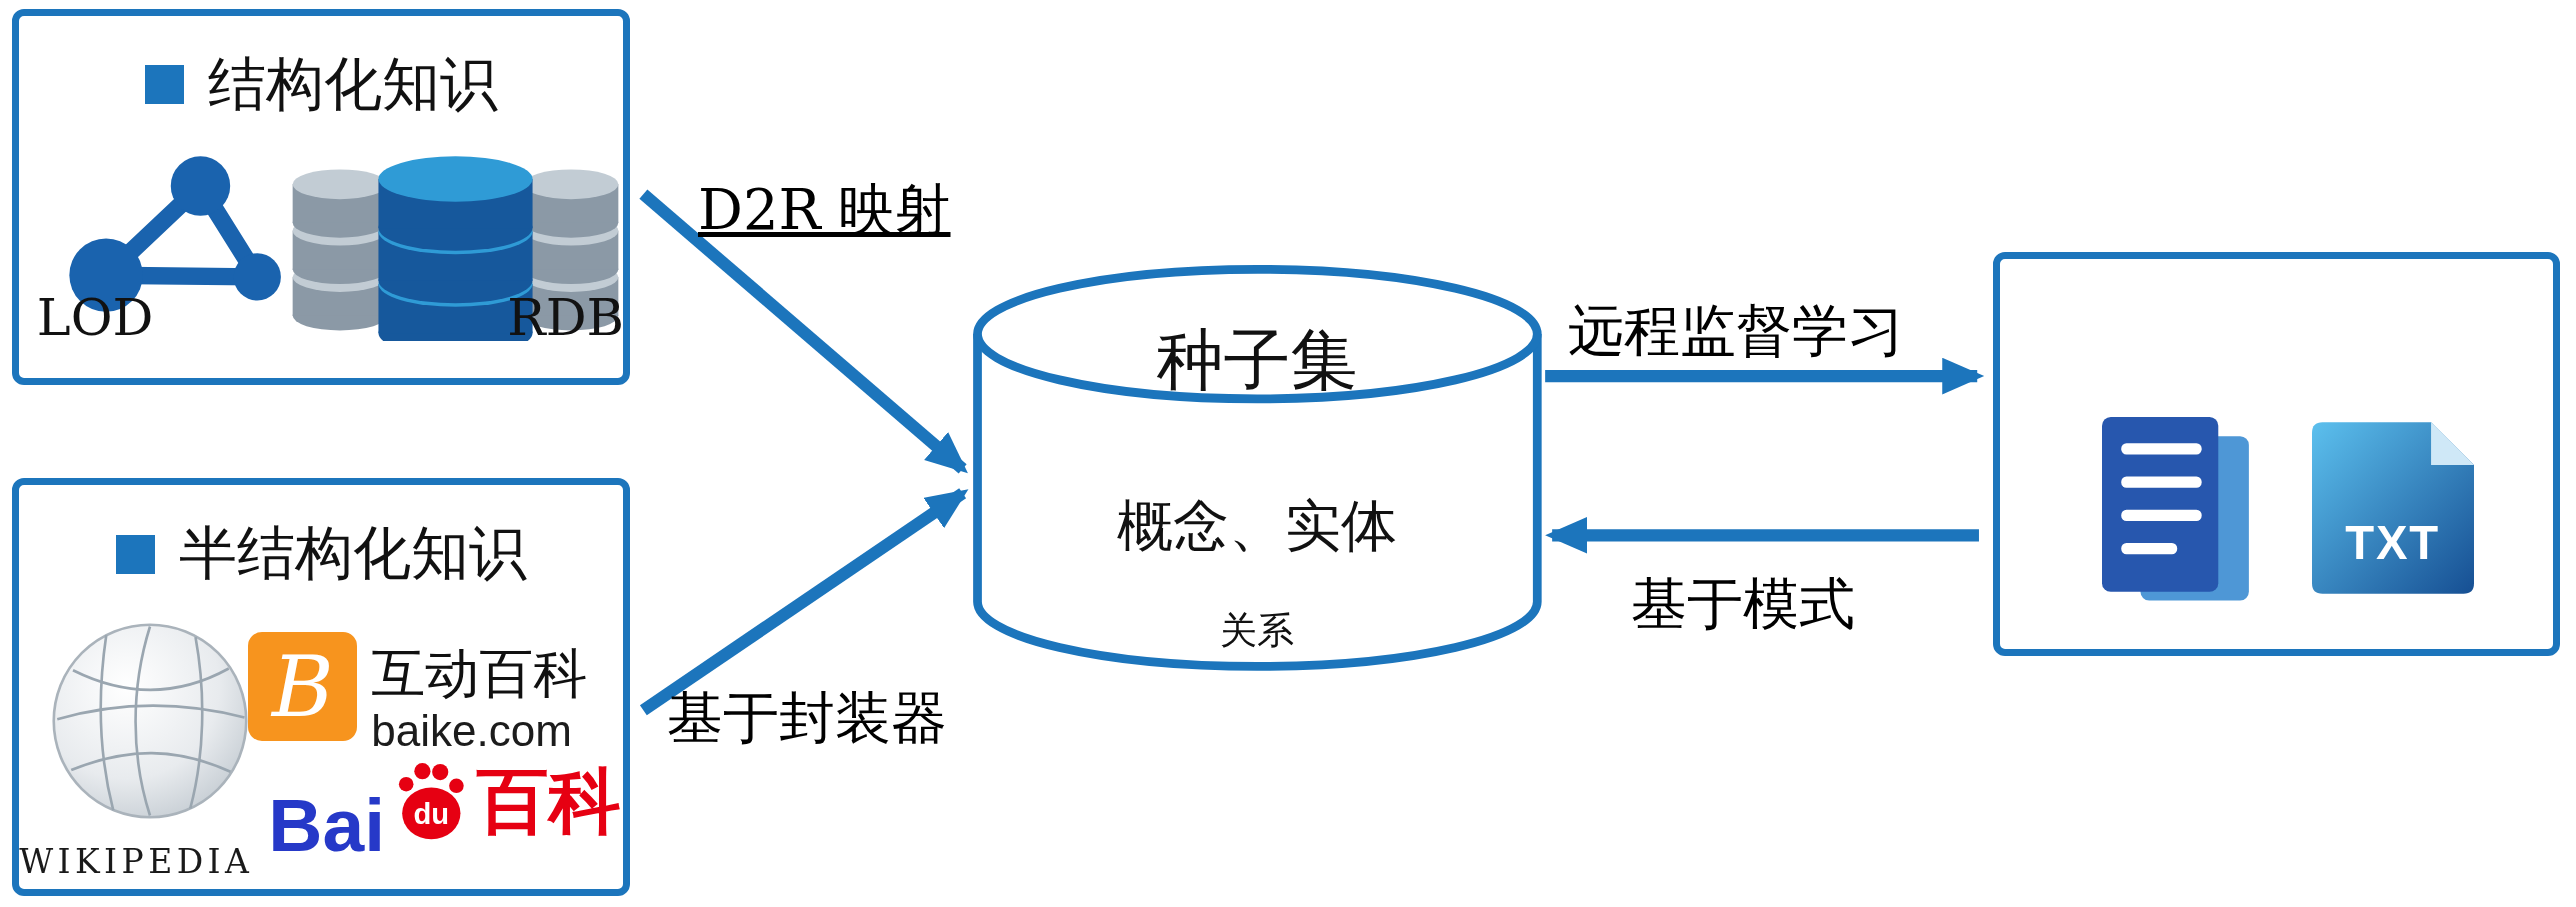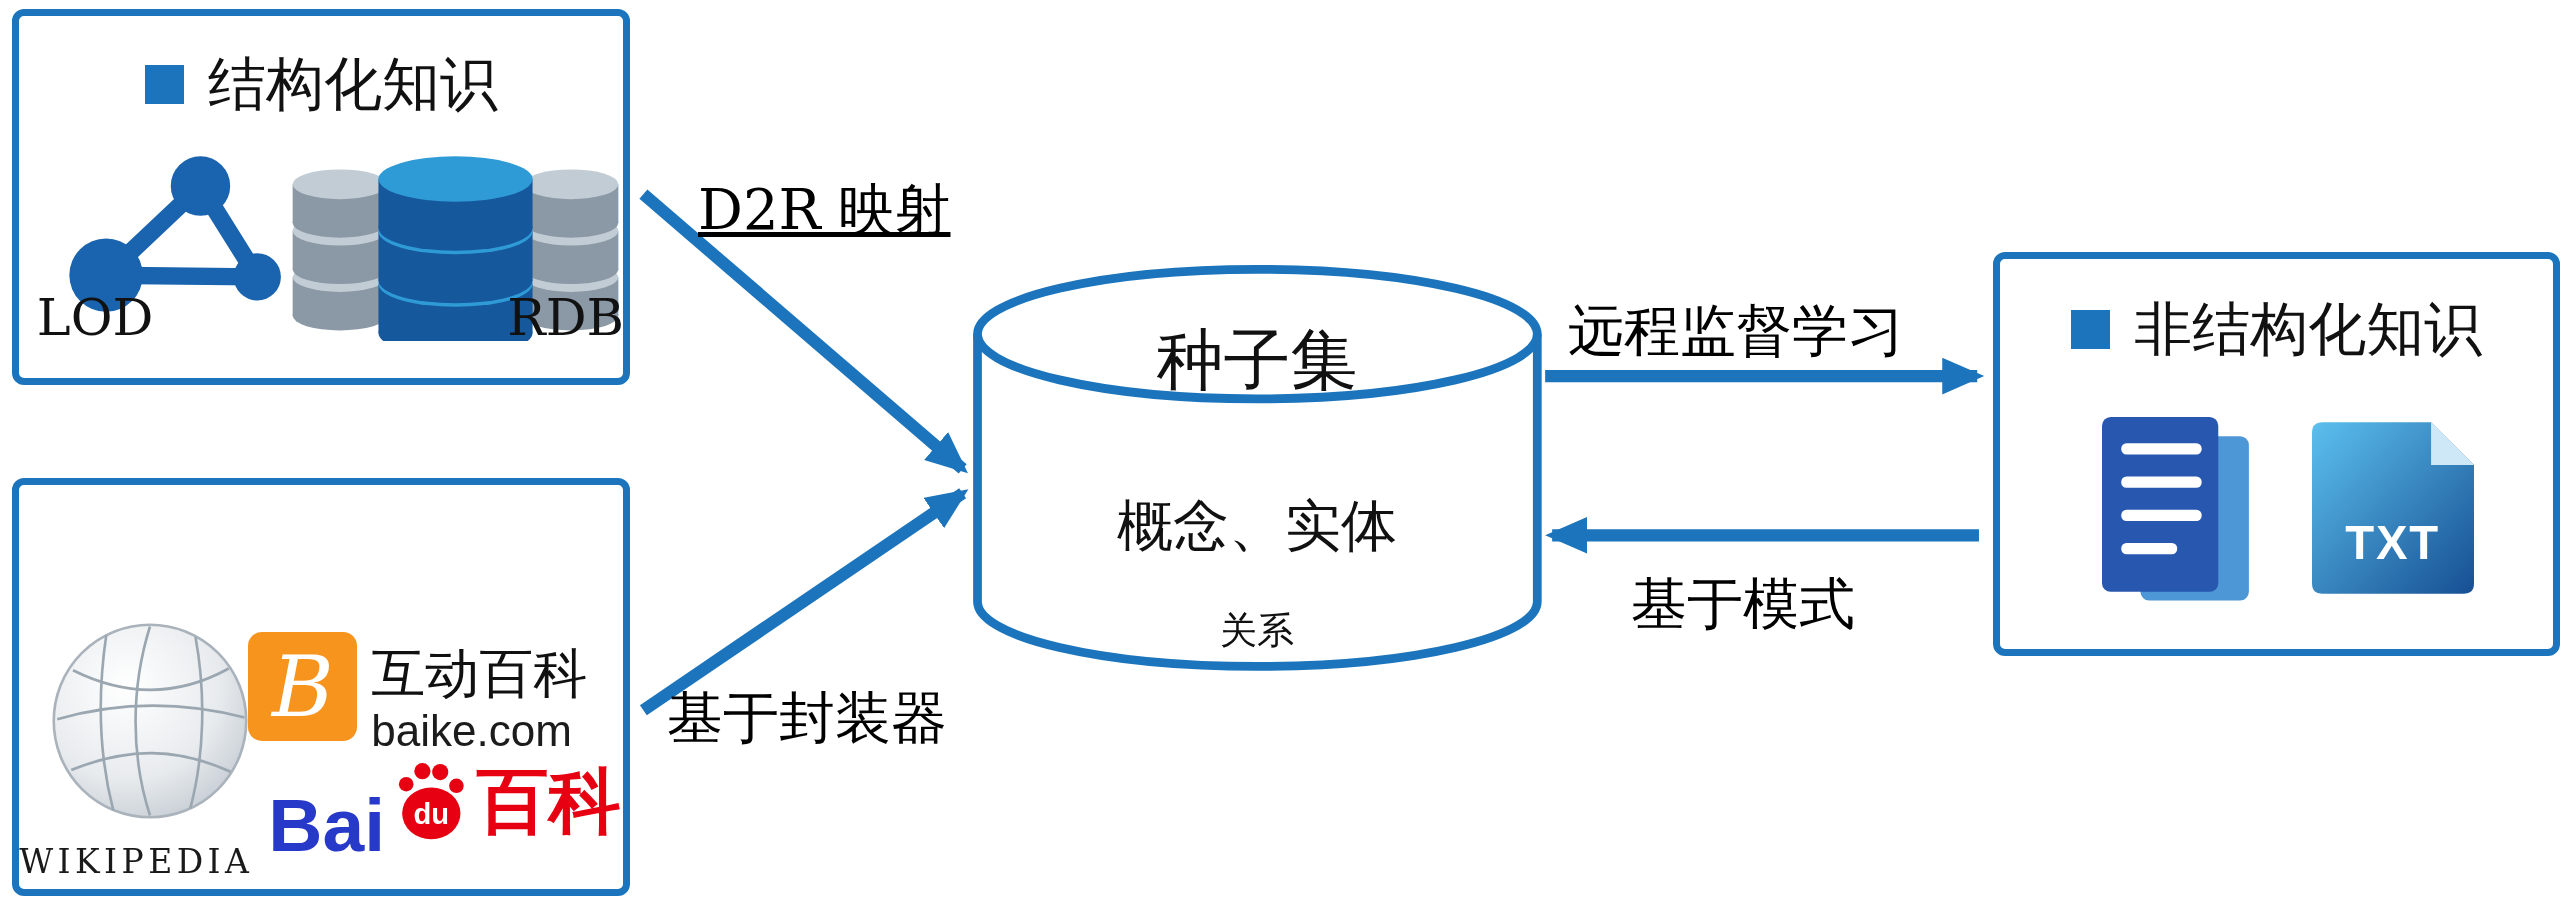--- a/index.html
+++ b/index.html
@@ -109,20 +109,24 @@
           <ellipse cx="190" cy="100" rx="88" ry="26" fill="#2f9bd6"></ellipse>
         <ellipse cx="190" cy="96" rx="88" ry="26" fill="#16589c"></ellipse>
           <rect x="102" y="40" width="176" height="56" fill="#16589c"></rect>
           <ellipse cx="190" cy="40" rx="88" ry="26" fill="#2f9bd6"></ellipse>
       </g>
     </svg>
     <div class="abs" style="left:488px;top:273px;font-size:51px;line-height:58px;">RDB</div>
   </div>
 
   <div class="box" style="left:12.3px;top:478px;width:618px;height:418px;">
+    <div class="title-row" style="top:30px;">
+      <span class="sq"></span>
+      <span>半结构化知识</span>
+    </div>
 
     <svg class="abs" style="left:26px;top:131px;" width="210" height="210" viewBox="0 0 240 240">
       <defs>
         <radialGradient id="wikig" cx="38%" cy="32%" r="80%">
           <stop offset="0%" stop-color="#ffffff"></stop>
           <stop offset="60%" stop-color="#e8ebee"></stop>
           <stop offset="100%" stop-color="#bfc7ce"></stop>
         </radialGradient>
       </defs>
       <circle cx="120" cy="120" r="110" fill="url(#wikig)" stroke="#aab3bb" stroke-width="3"></circle>
@@ -151,24 +155,20 @@
         <circle cx="62" cy="15" r="10" fill="#e60012"></circle>
         <circle cx="82" cy="32" r="9" fill="#e60012"></circle>
         <ellipse cx="51" cy="66" rx="36" ry="32" fill="#e60012"></ellipse>
         <text x="51" y="79" text-anchor="middle" font-size="36" font-weight="bold" fill="#ffffff" font-family="Liberation Sans, DejaVu Sans, sans-serif">du</text>
       </svg>
       <span class="baidu-baike">百科</span>
     </div>
   </div>
 
   <div class="box" style="left:1993px;top:252px;width:567px;height:404px;">
-    <div class="title-row" style="top:31.5px;">
-      <span class="sq"></span>
-      <span>非结构化知识</span>
-    </div>
 
     <svg class="abs" style="left:102px;top:158px;" width="153" height="188" viewBox="0 0 175 215">
       <rect x="44" y="22" width="124" height="188" rx="10" fill="#4e97d6"></rect>
       <rect x="0" y="0" width="133" height="200" rx="10" fill="#2757ae"></rect>
       <g fill="#ffffff">
         <rect x="22" y="30" width="92" height="13" rx="6"></rect>
         <rect x="22" y="68" width="92" height="13" rx="6"></rect>
         <rect x="22" y="106" width="92" height="13" rx="6"></rect>
         <rect x="22" y="144" width="64" height="13" rx="6"></rect>
       </g>

